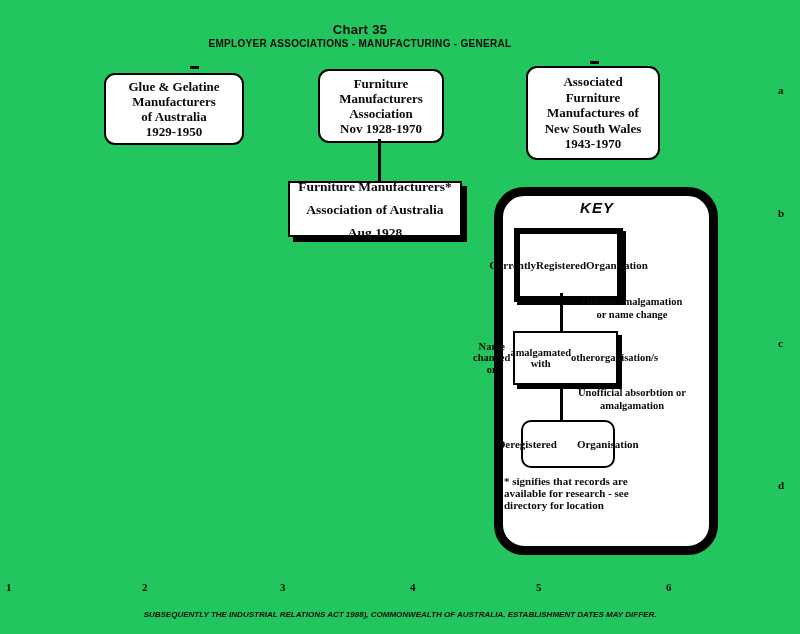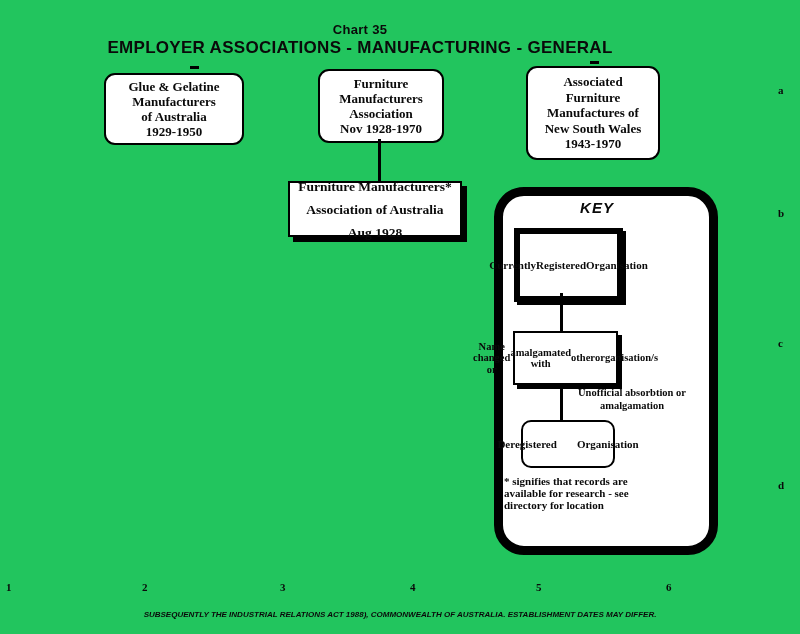--- a/index.html
+++ b/index.html
@@ -2,21 +2,21 @@
 <html><head>
 <meta charset="utf-8">
 <style>
   html,body{margin:0;padding:0;background:#fff;}
   .canvas{position:relative;width:800px;height:634px;background:#22c55e;overflow:hidden;
           font-family:"Liberation Serif",serif;color:#0a0a0a;}
   .abs{position:absolute;}
 
   .title-wrap{left:0;top:22px;width:720px;text-align:center;}
   .title-line1{font-family:"Liberation Sans",sans-serif;font-weight:bold;font-size:13px;letter-spacing:.3px;}
-  .title-line2{font-family:"Liberation Sans",sans-serif;font-weight:bold;font-size:17px;letter-spacing:.3px;margin-top:1px;}
+  .title-line2{font-family:"Liberation Sans",sans-serif;font-weight:bold;font-size:10px;letter-spacing:.3px;margin-top:1px;}
 
   .node{position:absolute;border:2px solid #000;background:#fff;display:flex;flex-direction:column;
         justify-content:center;align-items:center;font-weight:bold;font-size:13px;line-height:15px;
         text-align:center;}
   .rounded{border-radius:11px;}
   .shadowed{box-shadow:5px 5px 0 0 #000;}
 
   .vline{position:absolute;background:#000;}
   .tick{position:absolute;background:#000;}
 
@@ -91,20 +91,24 @@
   <div class="key-title">KEY</div>
 
   <div class="key-box key-box-registered">
     <div>Currently</div>
     <div>Registered</div>
     <div>Organisation</div>
   </div>
 
   <div class="vline" style="left:560px;top:293px;width:3px;height:38px;"></div>
 
+  <div class="key-label" style="left:567px;top:296px;width:130px;">
+    <div>Official amalgamation</div>
+    <div>or name change</div>
+  </div>
 
   <div class="key-box key-box-changed">
     <div>Name changed or</div>
     <div>amalgamated with</div>
     <div>other</div>
     <div>organisation/s</div>
   </div>
 
   <div class="vline" style="left:560px;top:385px;width:3px;height:35px;"></div>
 

